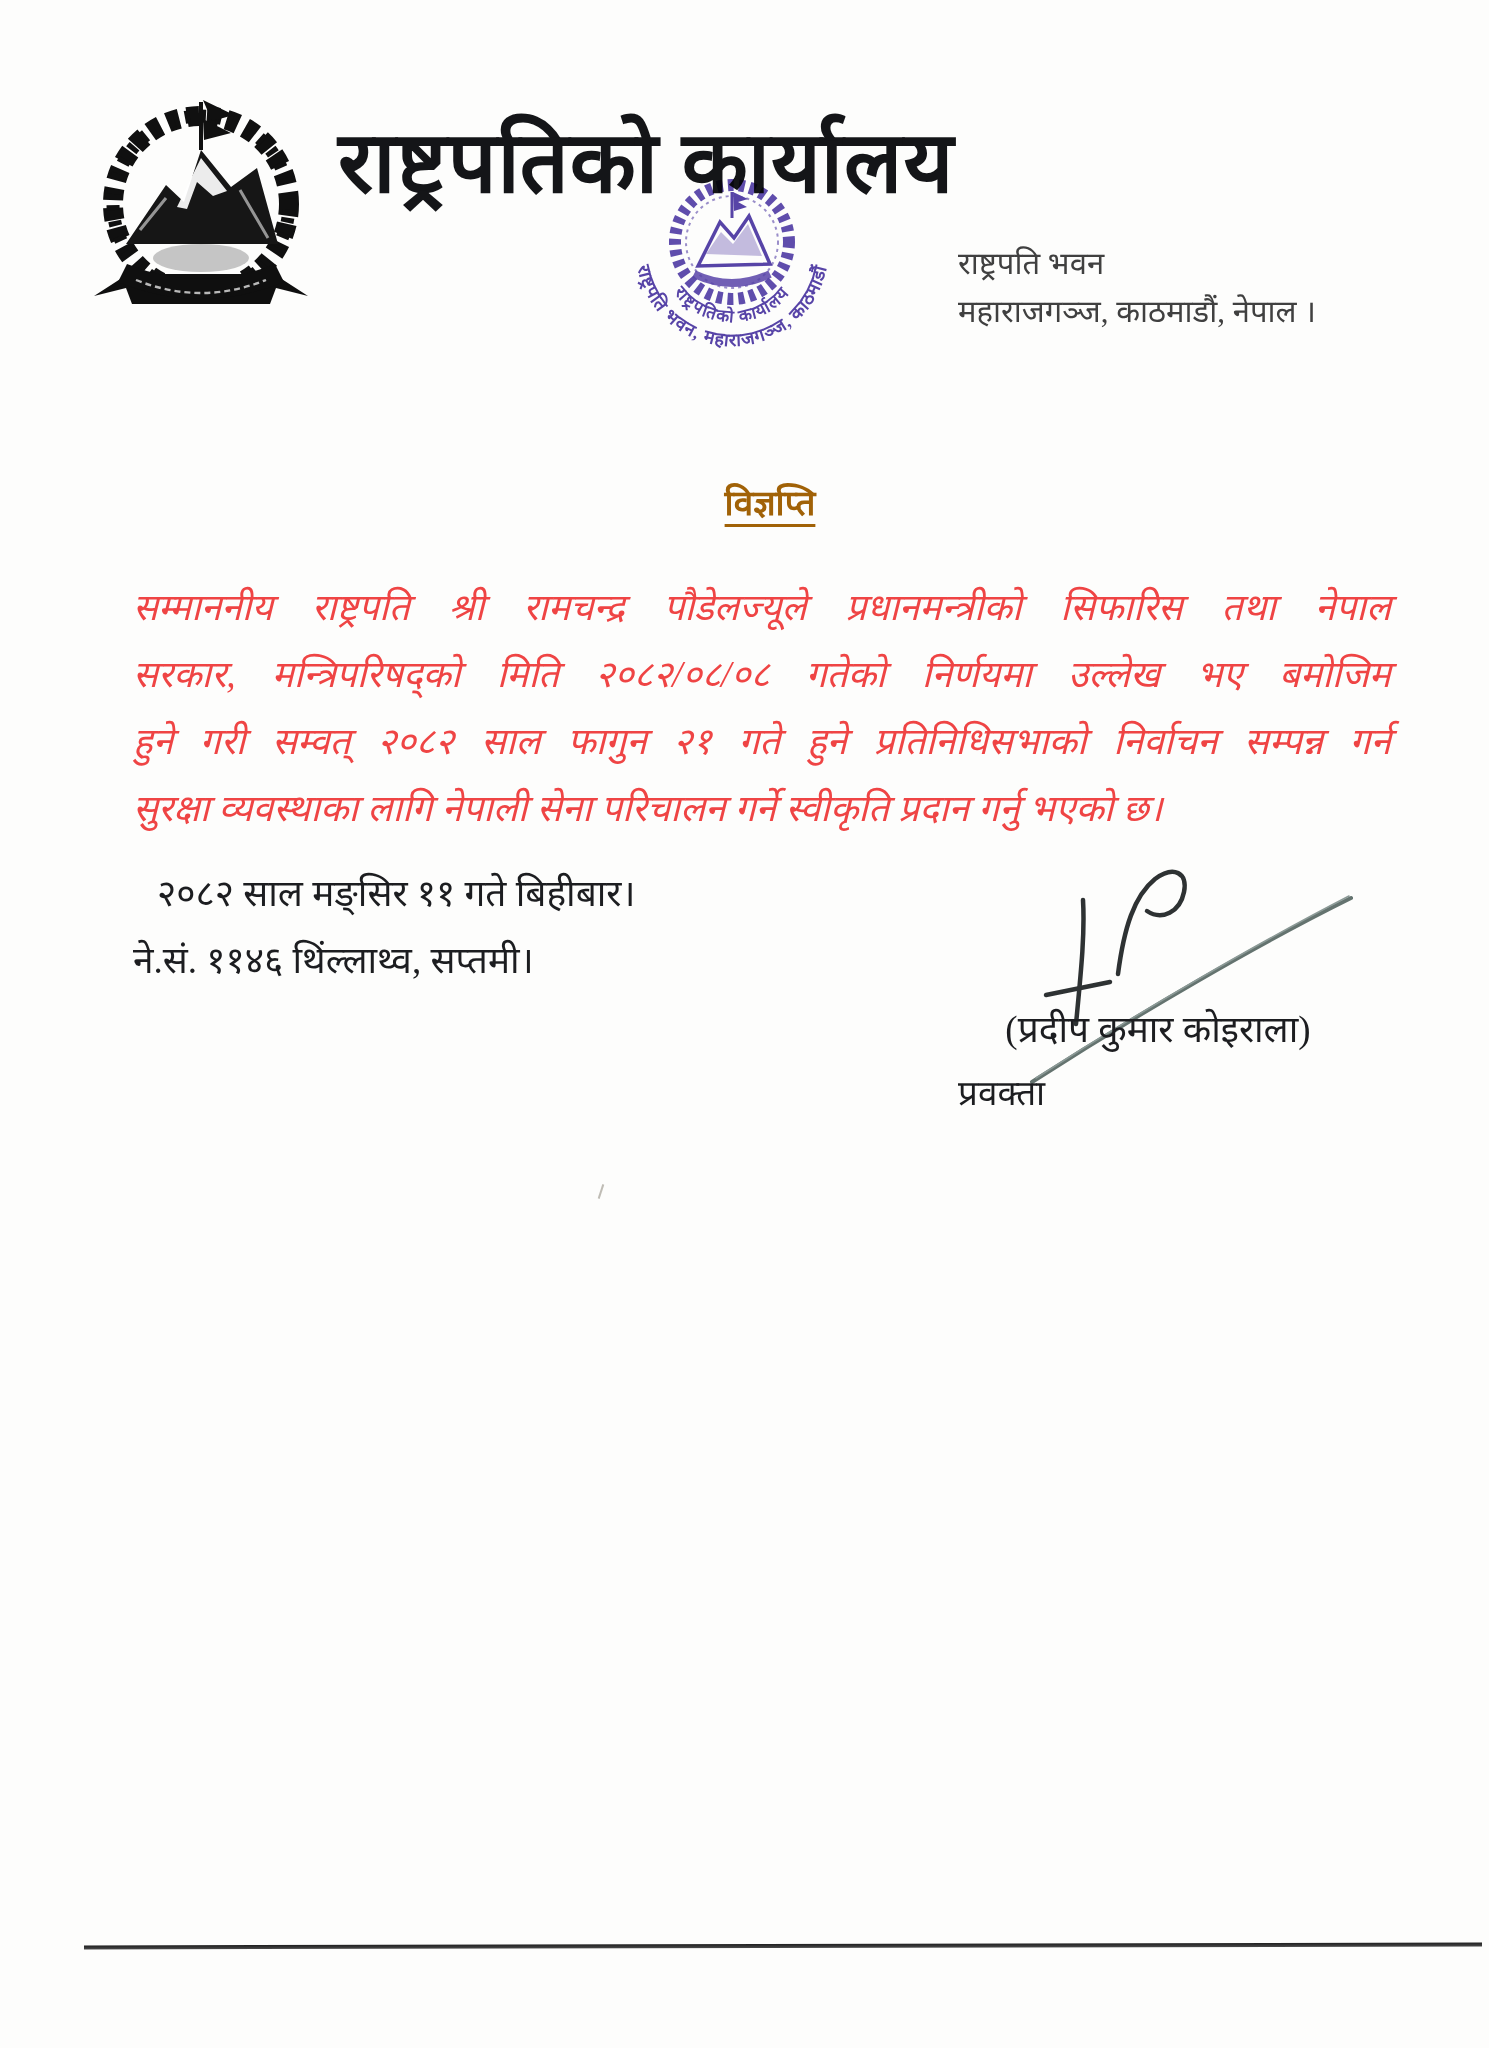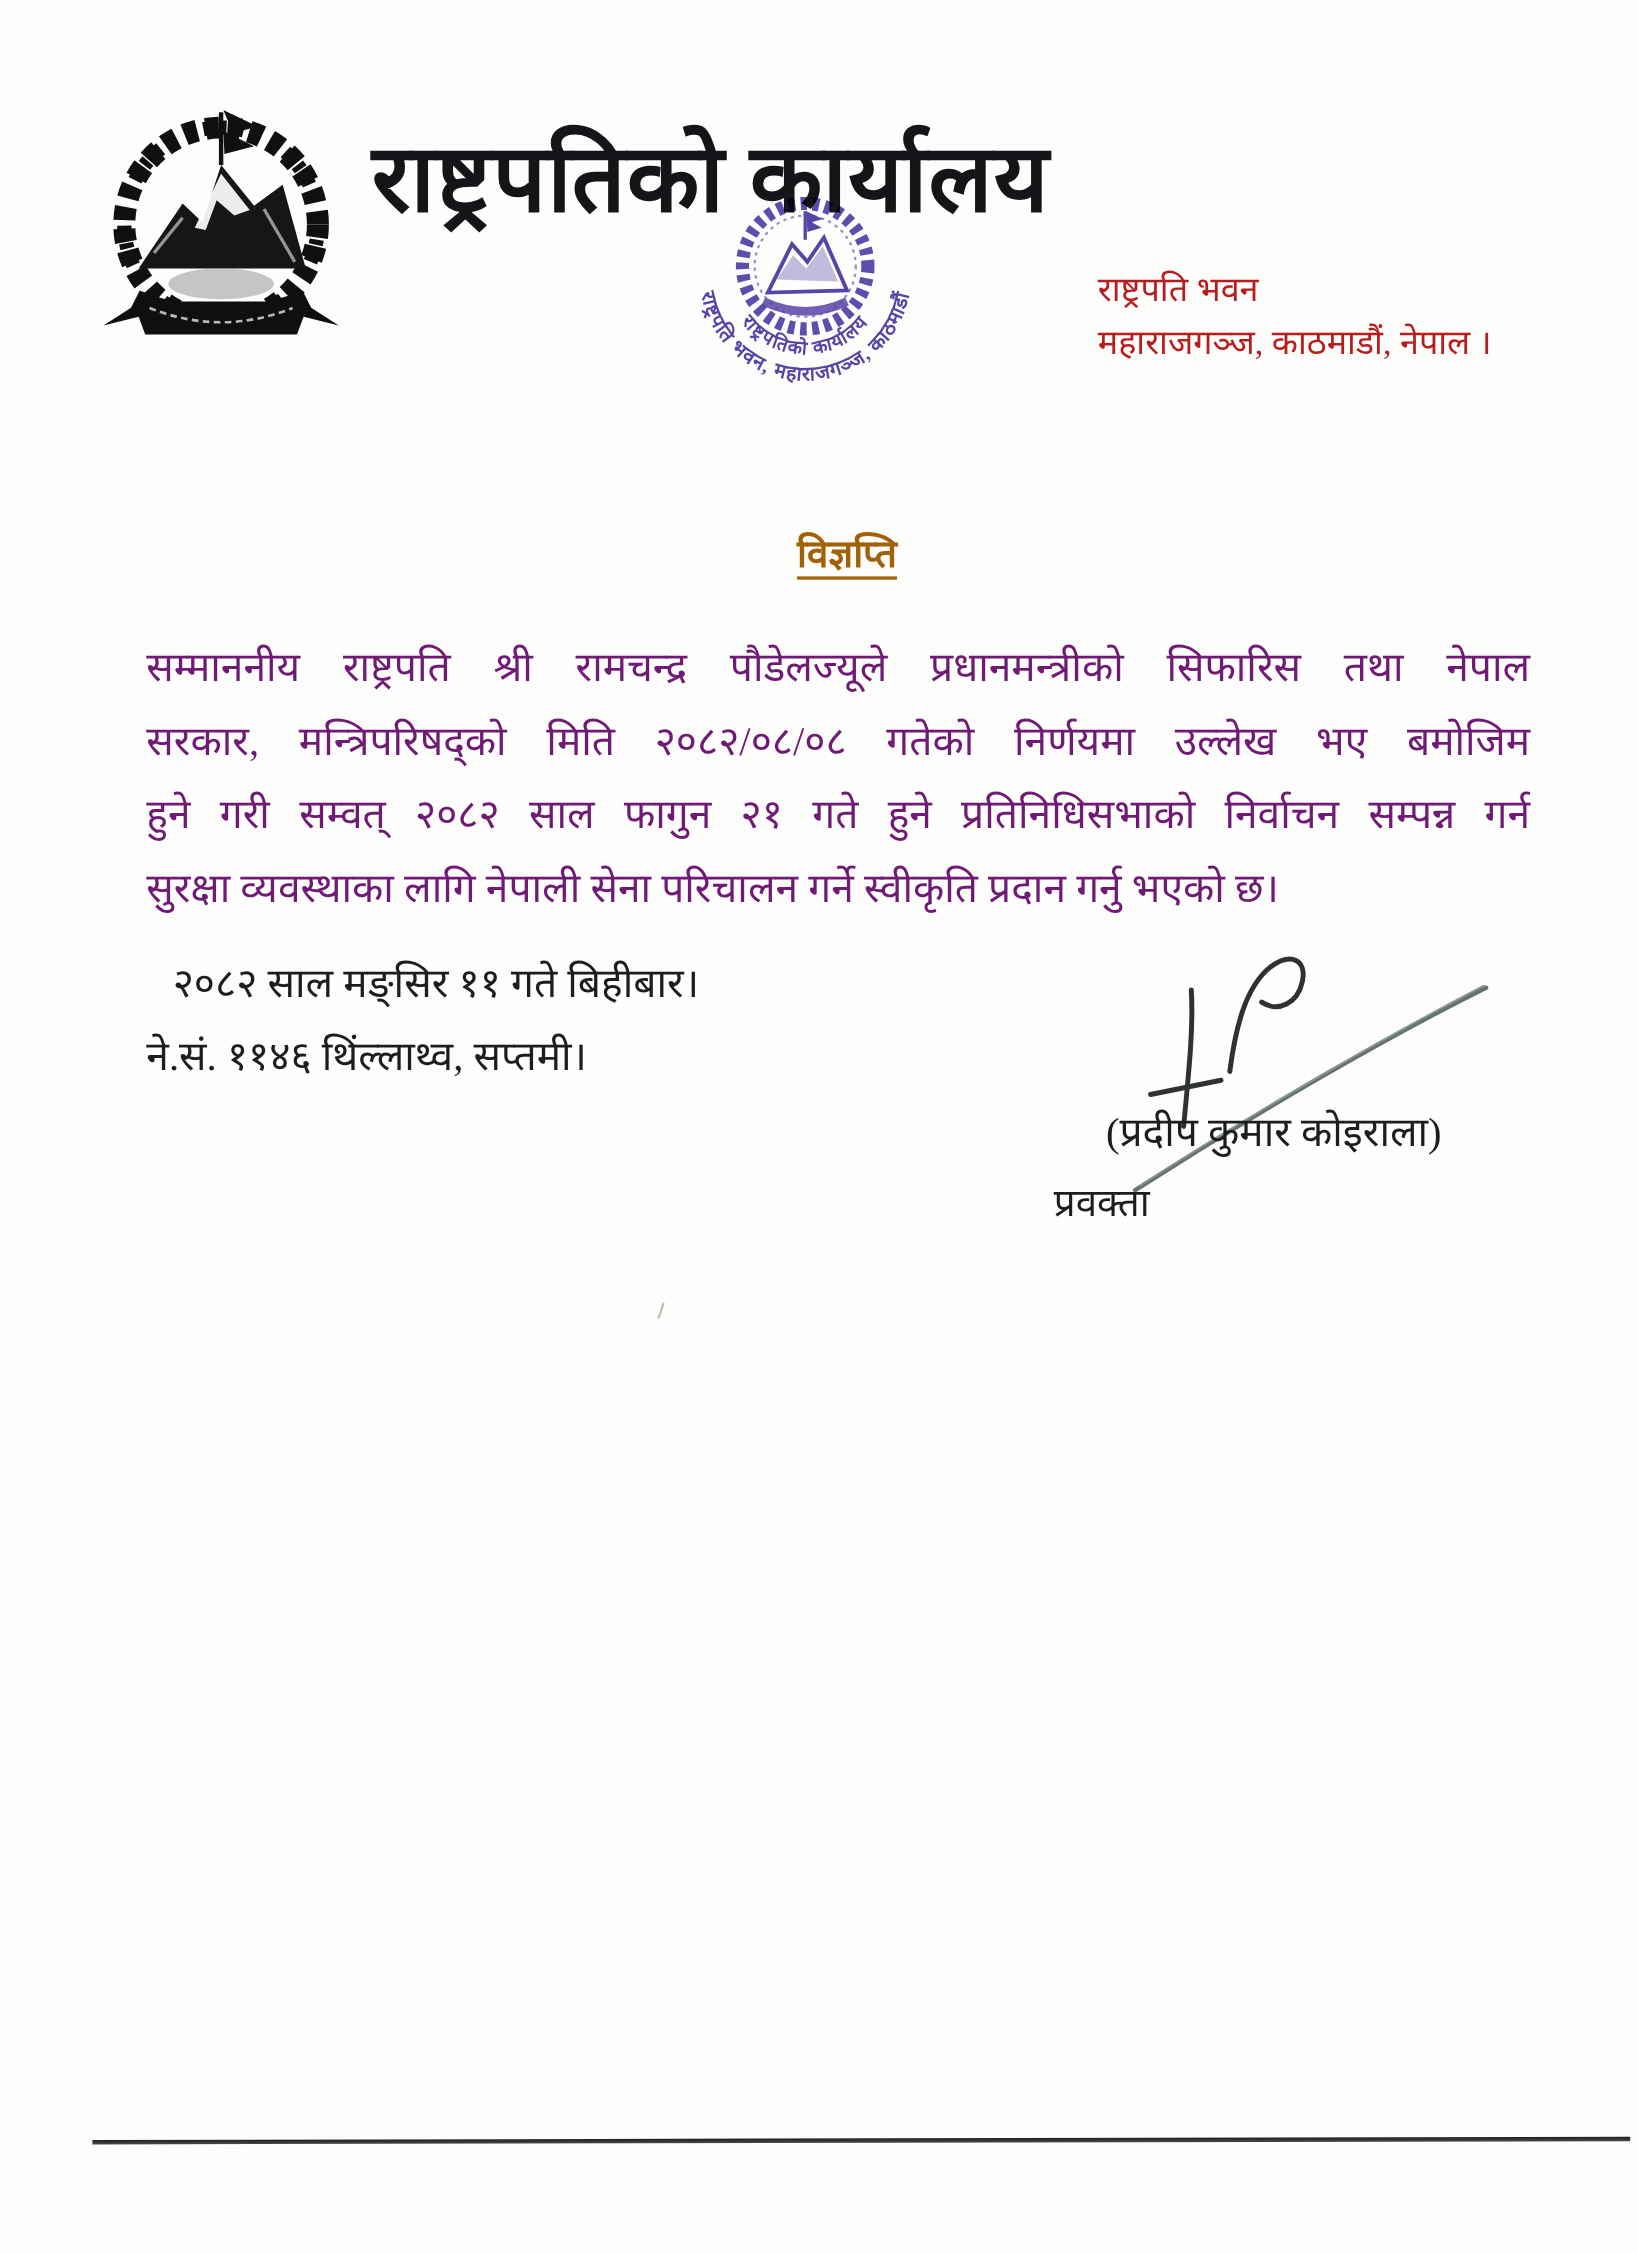--- a/index.html
+++ b/index.html
@@ -11,31 +11,31 @@
 
   
   .office-title{
     left:338px;top:100px;width:760px;
     font-size:86px;font-weight:600;letter-spacing:1px;color:#141518;
     white-space:nowrap;z-index:2;
   }
   .emblem{left:80px;top:90px;z-index:1;}
   .stamp{left:602px;top:158px;z-index:3;mix-blend-mode:multiply;opacity:.93;}
   .address{
-    left:998px;top:240px;width:420px;font-size:31px;line-height:48px;color:#b91c1c;z-index:4;
+    left:958px;top:240px;width:420px;font-size:31px;line-height:48px;color:#404040;z-index:4;
   }
 
   
   .notice-title{
     left:620px;top:478px;width:300px;text-align:center;font-size:35px;font-weight:600;color:#a16207;
   }
   .notice-title span{
     text-decoration:underline;text-decoration-thickness:2.5px;text-underline-offset:9px;
   }
-  .body-lines{left:133px;top:574px;width:1258px;font-size:37px;color:#701a75;}
+  .body-lines{left:133px;top:574px;width:1258px;font-size:37px;color:#ef4444;font-style:italic;}
   .jline{height:67px;line-height:67px;white-space:nowrap;text-align:justify;text-align-last:justify;}
   .jline.last{text-align-last:left;}
 
   .date-line1{left:133px;top:866px;font-size:37px;white-space:nowrap;margin-left:24px;}
   .date-line2{left:133px;top:933px;font-size:37px;white-space:nowrap;}
 
   
   .sig-svg{left:958px;top:852px;z-index:2;}
   .sig-name{left:958px;top:1002px;width:400px;text-align:center;font-size:37px;white-space:nowrap;z-index:3;}
   .sig-role{left:958px;top:1068px;width:400px;font-size:35px;z-index:3;}

